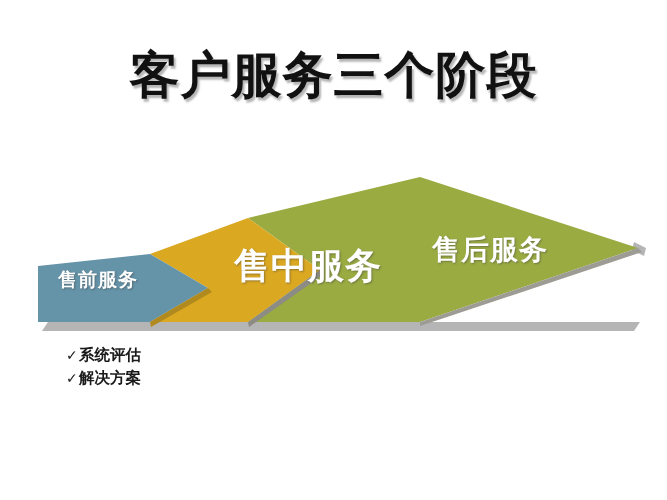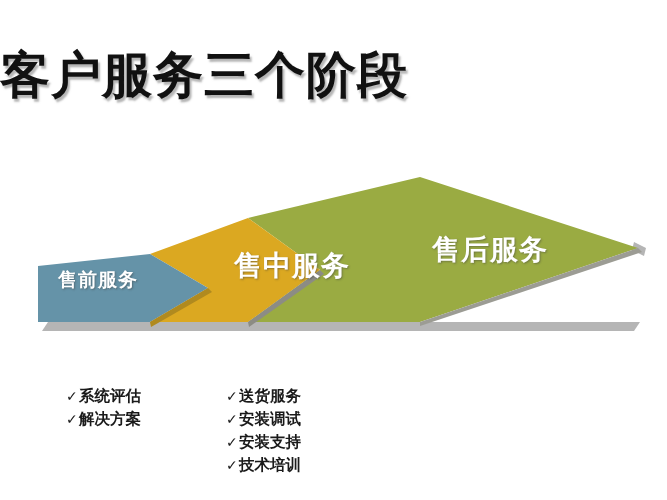--- a/index.html
+++ b/index.html
@@ -23,21 +23,21 @@
     height: 500px;
     background: #ffffff;
   }
 
   
   #title {
     position: absolute;
     left: 0;
     top: 44px;
     width: 667px;
-    text-align: left;
+    text-align: center;
     font-size: 50px;
     line-height: 62px;
     font-weight: bold;
     color: #111111;
     letter-spacing: 1px;
     text-shadow: 2px 3px 2px rgba(120,120,120,0.55);
     white-space: nowrap;
   }
 
   
@@ -67,39 +67,38 @@
   }
   #label-pre {
     left: 58px;
     top: 264px;
     font-size: 19px;
     line-height: 30px;
   }
   #label-mid {
     left: 234px;
     top: 249px;
-    font-size: 28px;
+    font-size: 36px;
     line-height: 34px;
   }
   #label-post {
     left: 432px;
     top: 228px;
     font-size: 28px;
     line-height: 44px;
   }
 
   
   .bullet-list {
     position: absolute;
     font-size: 15.5px;
     line-height: 23px;
     color: #1a1a1a;
     font-weight: bold;
     white-space: nowrap;
-    margin-top: 41px;
   }
   #list-pre  { left: 66px;  top: 344px; }
   #list-mid  { left: 226px; top: 344px; }
   #list-post { left: 406px; top: 344px; }
 
   .bullet-row {
     display: block;
     white-space: nowrap;
   }
   .check {
@@ -164,29 +163,15 @@
 
   <div id="list-pre" class="bullet-list">
     <span class="bullet-row">
       <span class="check">✓</span><span class="bullet-text">系统评估</span>
     </span>
     <span class="bullet-row">
       <span class="check">✓</span><span class="bullet-text">解决方案</span>
     </span>
   </div>
 
-  <div id="list-mid" class="bullet-list">
-    <span class="bullet-row">
-      <span class="check">✓</span><span class="bullet-text">送货服务</span>
-    </span>
-    <span class="bullet-row">
-      <span class="check">✓</span><span class="bullet-text">安装调试</span>
-    </span>
-    <span class="bullet-row">
-      <span class="check">✓</span><span class="bullet-text">安装支持</span>
-    </span>
-    <span class="bullet-row">
-      <span class="check">✓</span><span class="bullet-text">技术培训</span>
-    </span>
-  </div>
 
 
 </div>
 
 </body></html>

